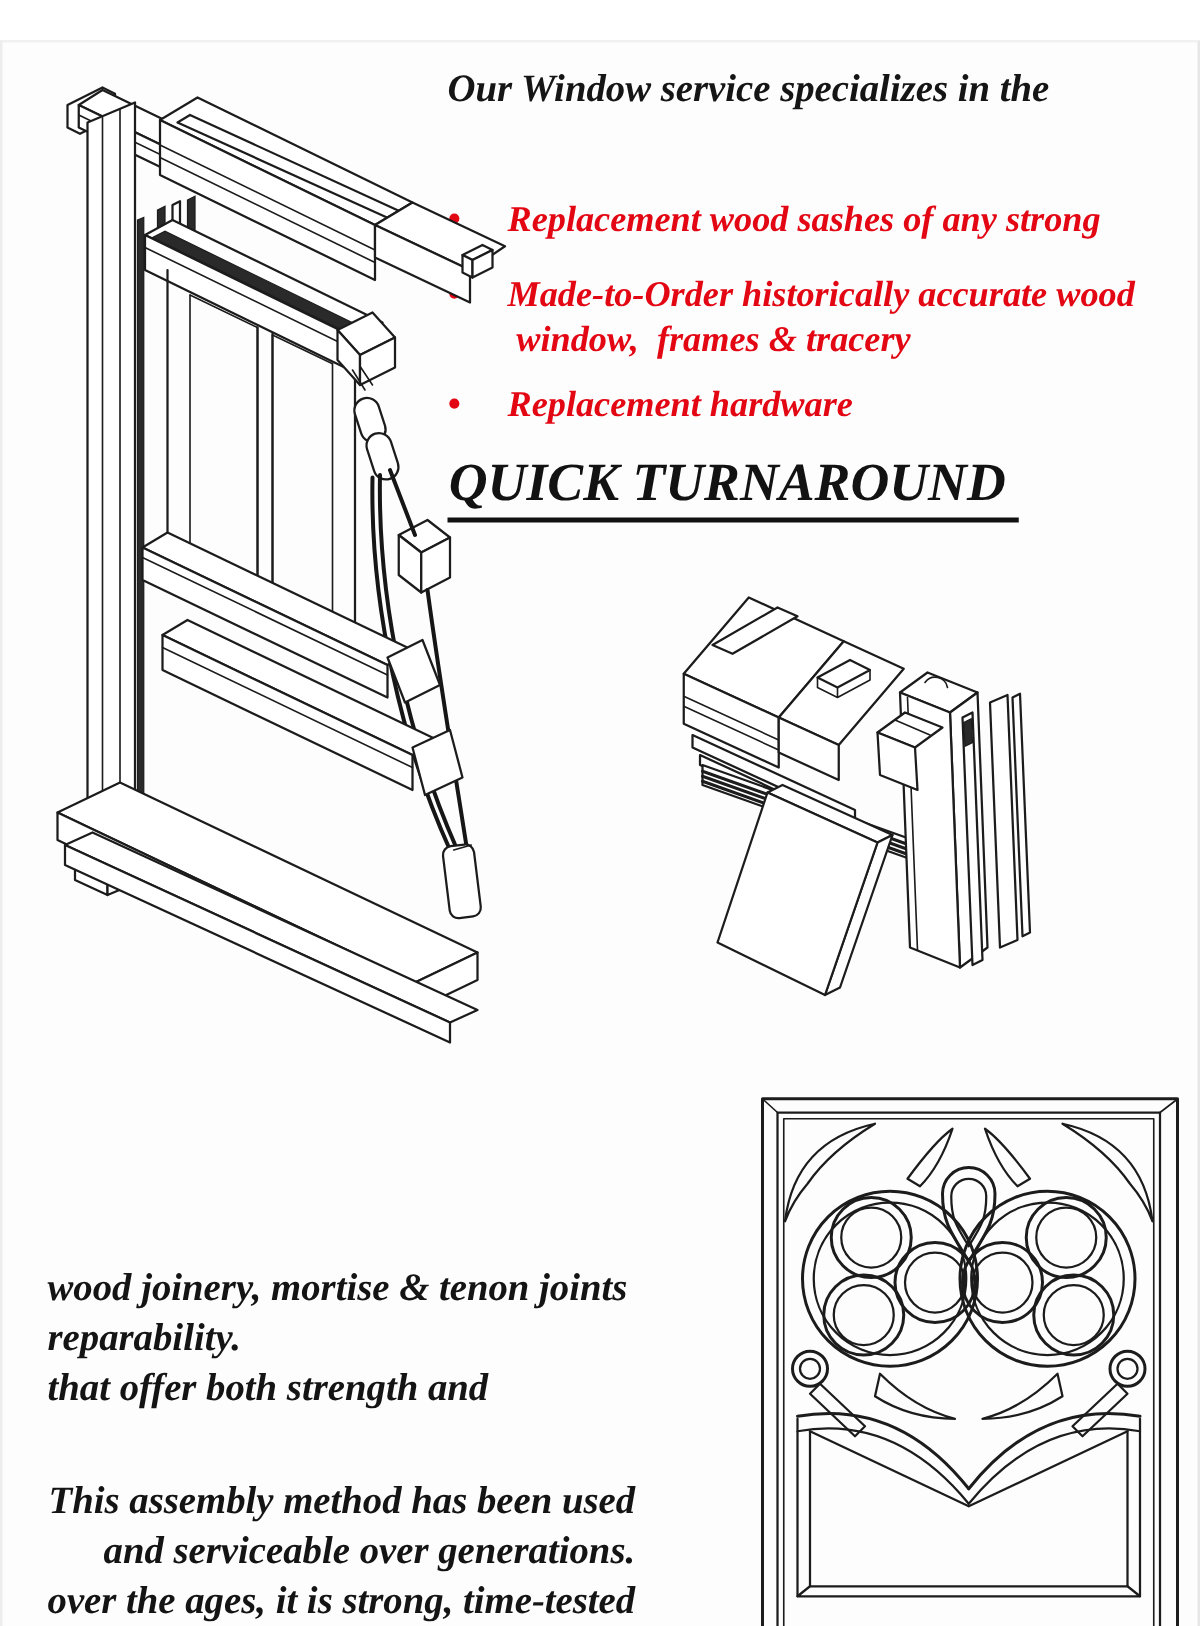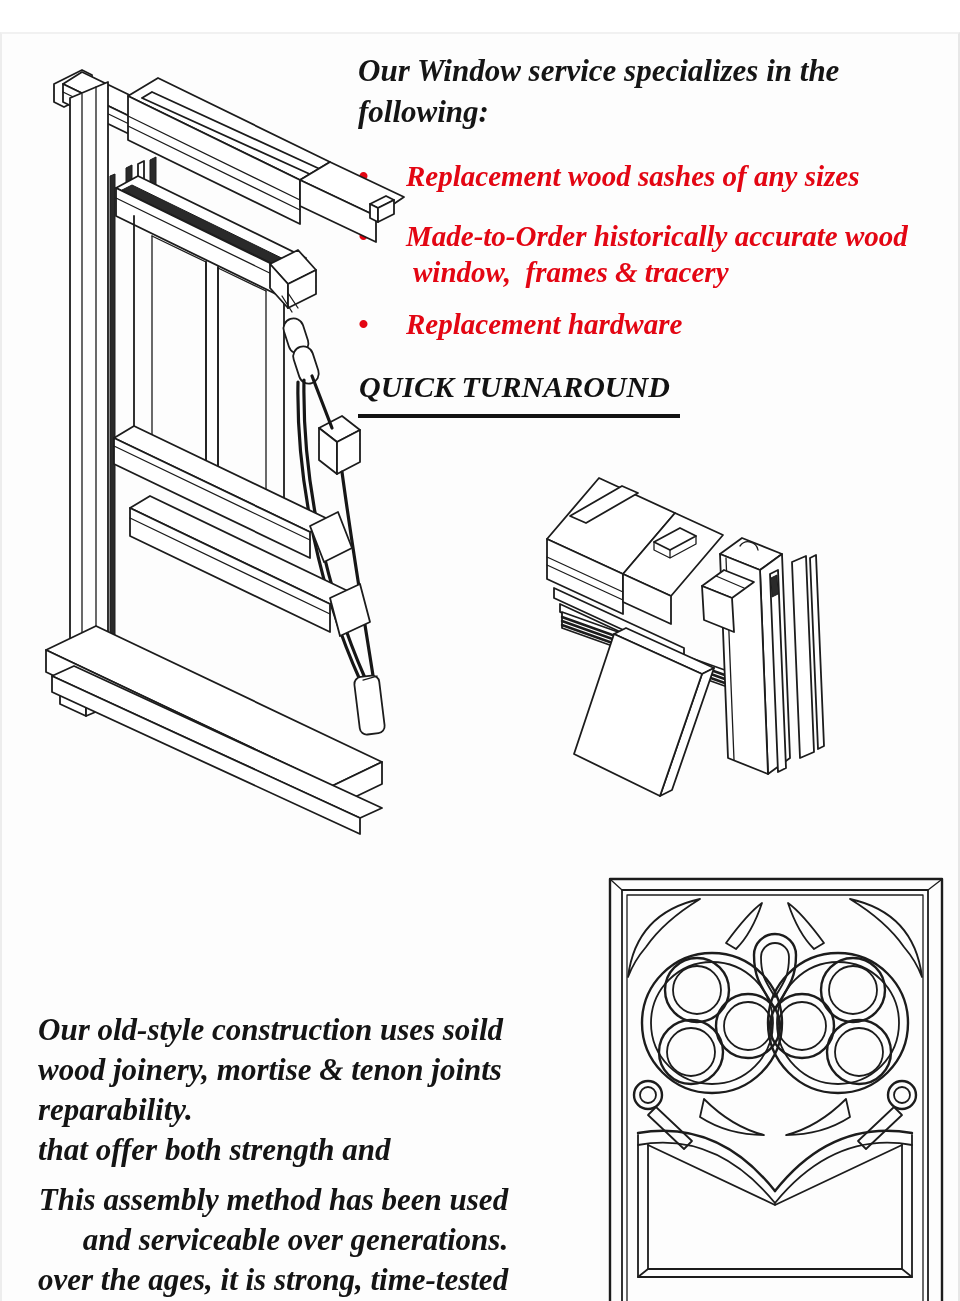--- a/index.html
+++ b/index.html
@@ -21,21 +21,21 @@
   }
   .intro div{white-space:nowrap;}
   .bullet-row{
     position:absolute;left:356px;display:flex;align-items:flex-start;
     font-weight:bold;font-style:italic;font-size:29px;line-height:36px;color:#e30613;
   }
   .bullet-dot{width:48px;flex:0 0 48px;font-size:30px;line-height:36px;}
   .bullet-text div{white-space:pre;}
   .tagline{
     position:absolute;left:356px;top:329px;
-    font-weight:bold;font-style:italic;font-size:30px;line-height:48px;color:#121212;
+    font-weight:bold;font-style:italic;font-size:43px;line-height:48px;color:#121212;
     border-bottom:4px solid #121212;padding:0 10px 3px 1px;white-space:nowrap;
   }
   .para{
     position:absolute;left:36px;
     font-weight:bold;font-style:italic;font-size:31px;line-height:40px;color:#141414;
   }
   .para div{white-space:nowrap;}
   svg{display:block;}
   .lineart{stroke:#1c1c1c;fill:none;stroke-width:1.8;stroke-linejoin:round;stroke-linecap:round;}
   .solidface{stroke:#1c1c1c;fill:#ffffff;stroke-width:1.8;stroke-linejoin:round;}
@@ -44,27 +44,26 @@
   .thin{stroke-width:1.3;}
   .thick{stroke-width:2.4;}
 </style>
 </head>
 <body>
 
 <div class="page">
 
   <div class="intro">
     <div>Our Window service specializes in the</div>
-    <div>following:</div>
   </div>
 
   <div class="bullet-row" style="top:124px;">
     <div class="bullet-dot">•</div>
     <div class="bullet-text">
-        <div>Replacement wood sashes of any sizes</div>
+        <div>Replacement wood sashes of any strong</div>
       </div>
   </div>
   <div class="bullet-row" style="top:184px;">
     <div class="bullet-dot">•</div>
     <div class="bullet-text">
       <div>Made-to-Order historically accurate wood</div>
       <div style="padding-left:7px;">window,  frames &amp; tracery</div>
     </div>
   </div>
   <div class="bullet-row" style="top:272px;">
@@ -239,21 +238,20 @@
     <path class="lineart" d="M30,268 Q108,254 167,326"></path>
     <path class="lineart thick" d="M304,256 Q224,242 167,314"></path>
     <path class="lineart" d="M304,268 Q226,254 167,326"></path>
 
     <path class="lineart" d="M30,258 L30,400 M40,268 L40,392 M304,258 L304,400 M294,268 L294,392"></path>
     <path class="lineart" d="M30,400 L304,400 M40,392 L294,392 M30,400 L40,392 M304,400 L294,392"></path>
     <path class="lineart" d="M40,268 L167,328 M294,268 L167,328"></path>
   </svg>
 
   <div class="para" style="top:976px;">
-    <div>Our old-style construction uses soild</div>
     <div>wood joinery, mortise &amp; tenon joints</div>
     <div>reparability.</div>
     <div>that offer both strength and</div>
   </div>
   <div class="para" style="top:1146px;text-align:right;">
     <div>This assembly method has been used</div>
     <div>and serviceable over generations.</div>
     <div>over the ages, it is strong, time-tested</div>
   </div>
 

